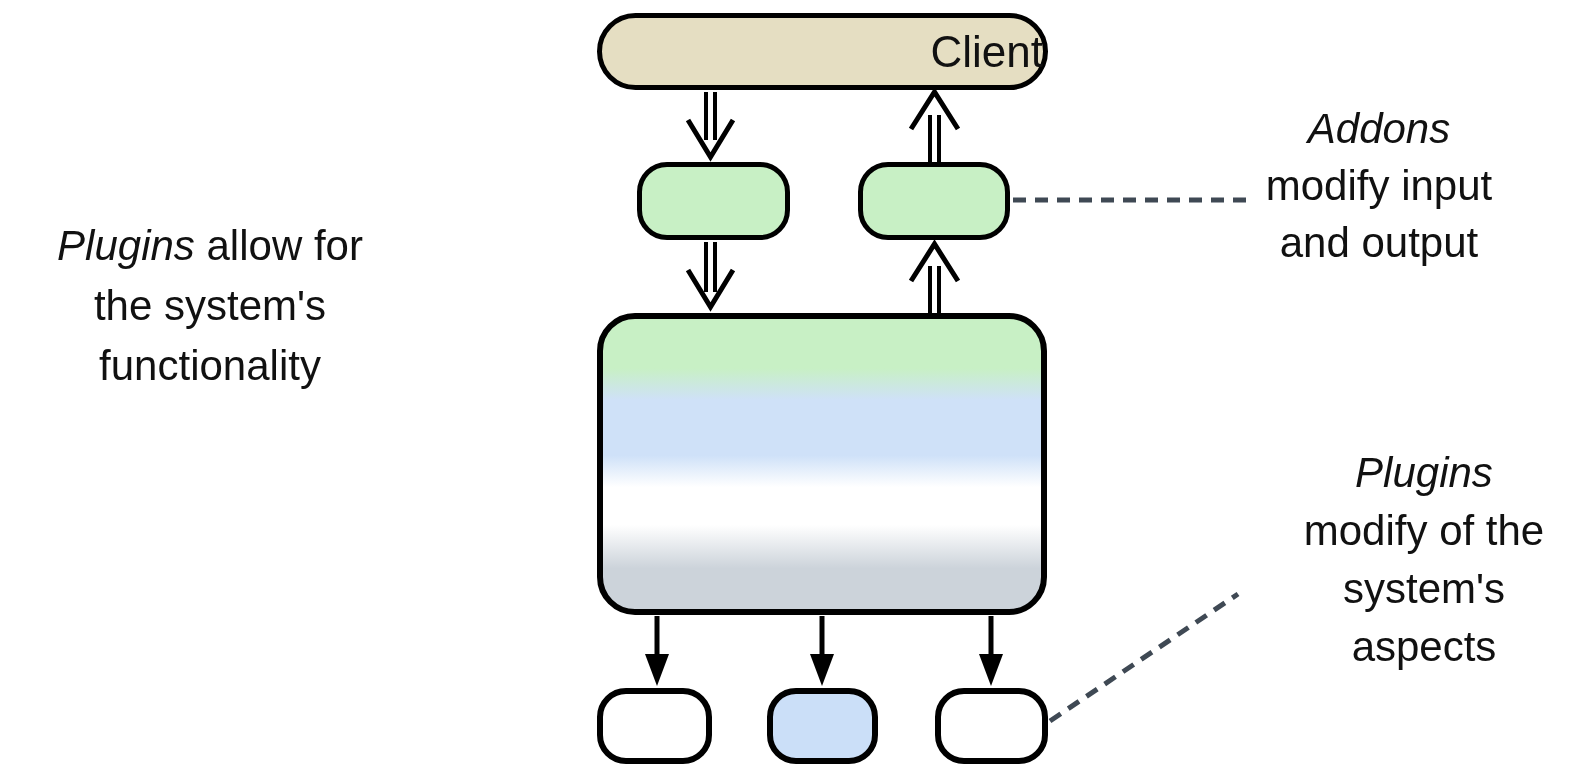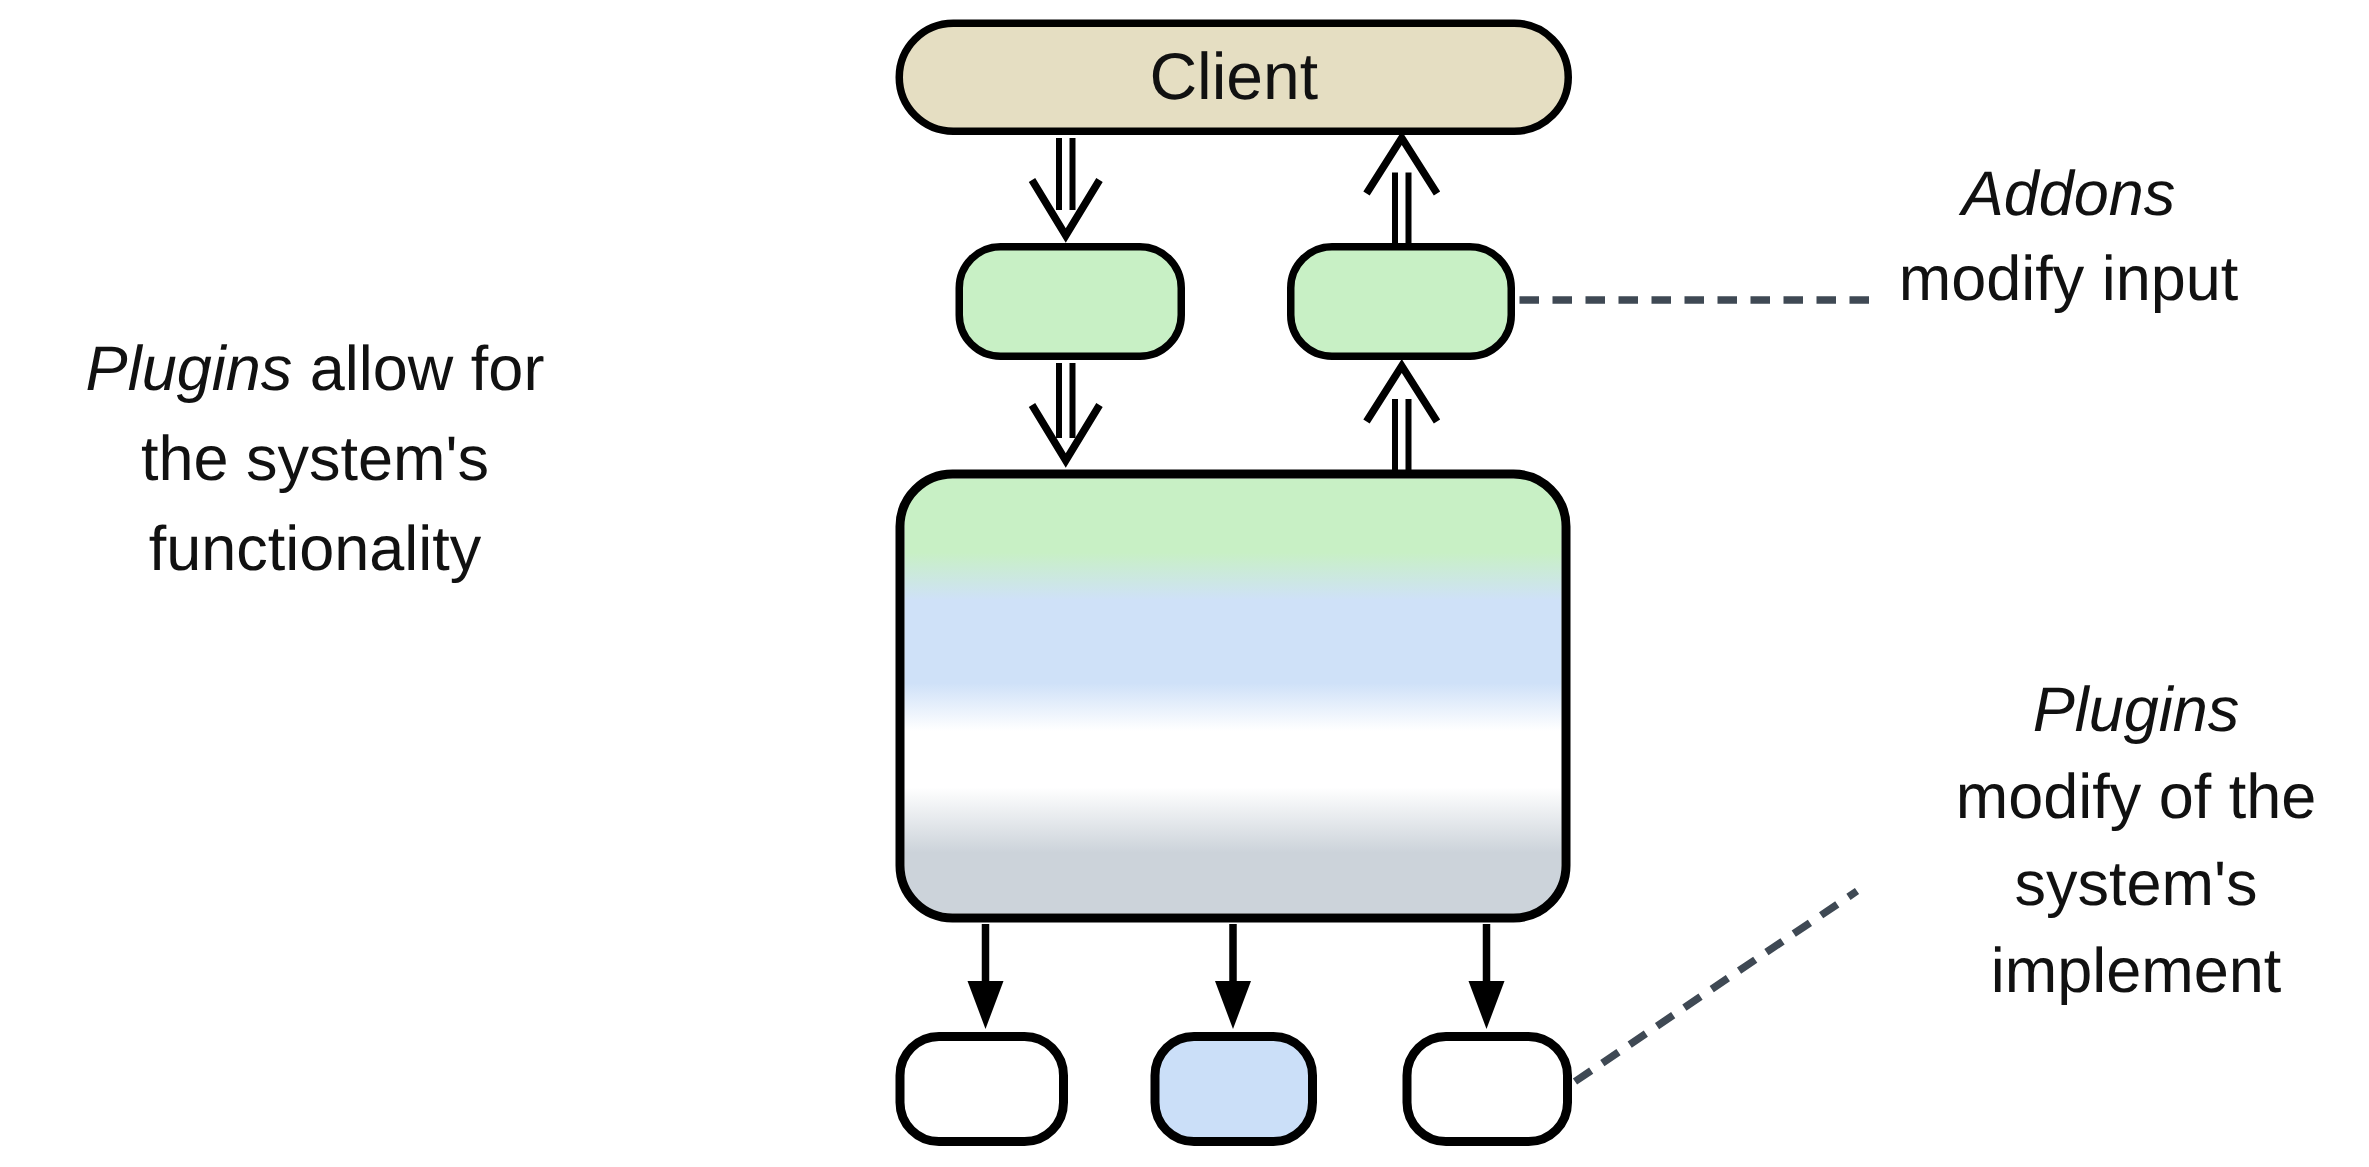--- a/index.html
+++ b/index.html
@@ -30,21 +30,21 @@
   }
   .shaft{stroke:var(--outline);stroke-width:4;fill:none;}
   .chevron{stroke:var(--outline);stroke-width:5;fill:none;stroke-linejoin:miter;}
   .solid-line{stroke:var(--outline);stroke-width:5;fill:none;}
   .solid-head{fill:var(--outline);stroke:none;}
   .dashed{stroke:var(--dash);stroke-width:5;fill:none;stroke-dasharray:13 9;}
   .box{position:absolute;box-sizing:border-box;border:5px solid var(--outline);}
   .client{
     left:597px;top:13px;width:451px;height:77px;
     border-radius:39px;background:var(--client-fill);
-    display:flex;align-items:center;justify-content:center;
+    display:flex;align-items:center;justify-content:flex-end;
     font-size:44px;
   }
   .addon{
     top:162px;width:153px;height:78px;border-radius:30px;
     background:var(--addon-fill);
   }
   .addon-left{left:637px;}
   .addon-right{left:858px;width:152px;}
   .host{
     left:597px;top:313px;width:450px;height:302px;
@@ -134,22 +134,23 @@
 
   <div class="caption caption-left">
     <div class="cap-line"><em>Plugins</em><span> allow for</span></div>
     <div class="cap-line"><span>the system's</span></div>
     <div class="cap-line"><span>functionality</span></div>
   </div>
 
   <div class="caption caption-right-top">
     <div class="cap-line"><em>Addons</em><span></span></div>
     <div class="cap-line"><span>modify input</span></div>
+    <div class="cap-line"><span>and output</span></div>
   </div>
 
   <div class="caption caption-right-bottom">
     <div class="cap-line"><em>Plugins</em><span></span></div>
     <div class="cap-line"><span>modify of the</span></div>
     <div class="cap-line"><span>system's</span></div>
-    <div class="cap-line"><span>implement</span></div>
+    <div class="cap-line"><span>aspects</span></div>
   </div>
 
 </div>
 
 </body></html>

